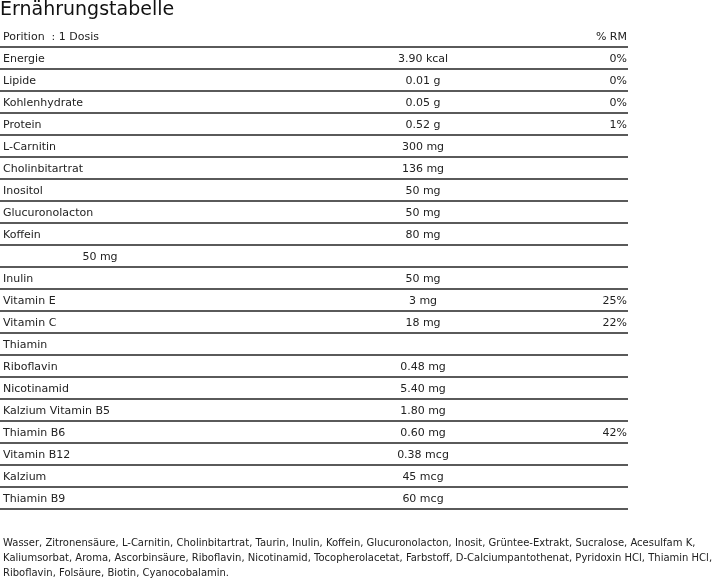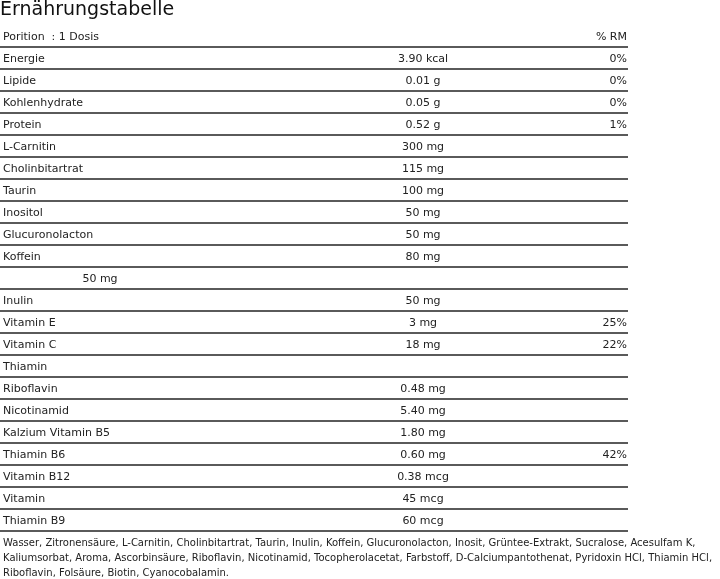--- a/index.html
+++ b/index.html
@@ -106,26 +106,21 @@
         <div class="cell-amount">0.52 g</div>
         <div class="cell-rm">1%</div>
       </div>
       <div class="row">
         <div class="cell-name">L-Carnitin</div>
         <div class="cell-amount">300 mg</div>
         <div class="cell-rm"></div>
       </div>
       <div class="row">
         <div class="cell-name">Cholinbitartrat</div>
-        <div class="cell-amount">115 mg</div>
-        <div class="cell-rm"></div>
-      </div>
-      <div class="row">
-        <div class="cell-name">Taurin</div>
-        <div class="cell-amount">100 mg</div>
+        <div class="cell-amount">136 mg</div>
         <div class="cell-rm"></div>
       </div>
       <div class="row">
         <div class="cell-name">Inositol</div>
         <div class="cell-amount">50 mg</div>
         <div class="cell-rm"></div>
       </div>
       <div class="row">
         <div class="cell-name">Glucuronolacton</div>
         <div class="cell-amount">50 mg</div>
@@ -178,21 +173,21 @@
         <div class="cell-name">Thiamin B6</div>
         <div class="cell-amount">0.60 mg</div>
         <div class="cell-rm">42%</div>
       </div>
       <div class="row">
         <div class="cell-name">Vitamin B12</div>
         <div class="cell-amount">0.38 mcg</div>
         <div class="cell-rm"></div>
       </div>
       <div class="row">
-        <div class="cell-name">Vitamin</div>
+        <div class="cell-name">Kalzium</div>
         <div class="cell-amount">45 mcg</div>
         <div class="cell-rm"></div>
       </div>
       <div class="row">
         <div class="cell-name">Thiamin B9</div>
         <div class="cell-amount">60 mcg</div>
         <div class="cell-rm"></div>
       </div>
     </div>
 </div>

